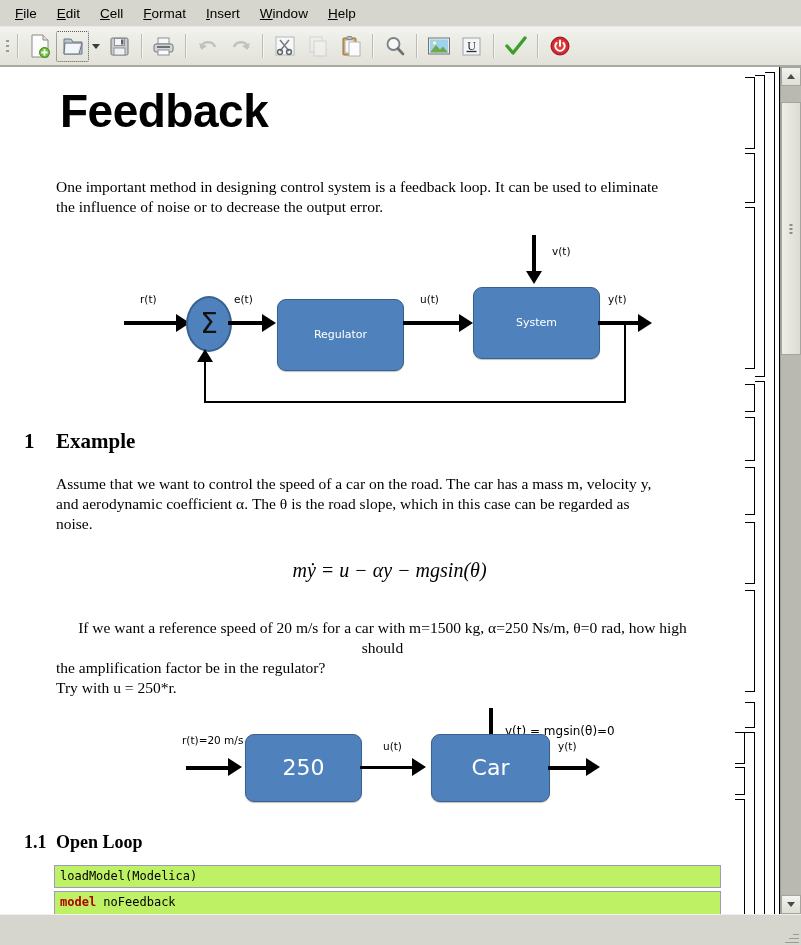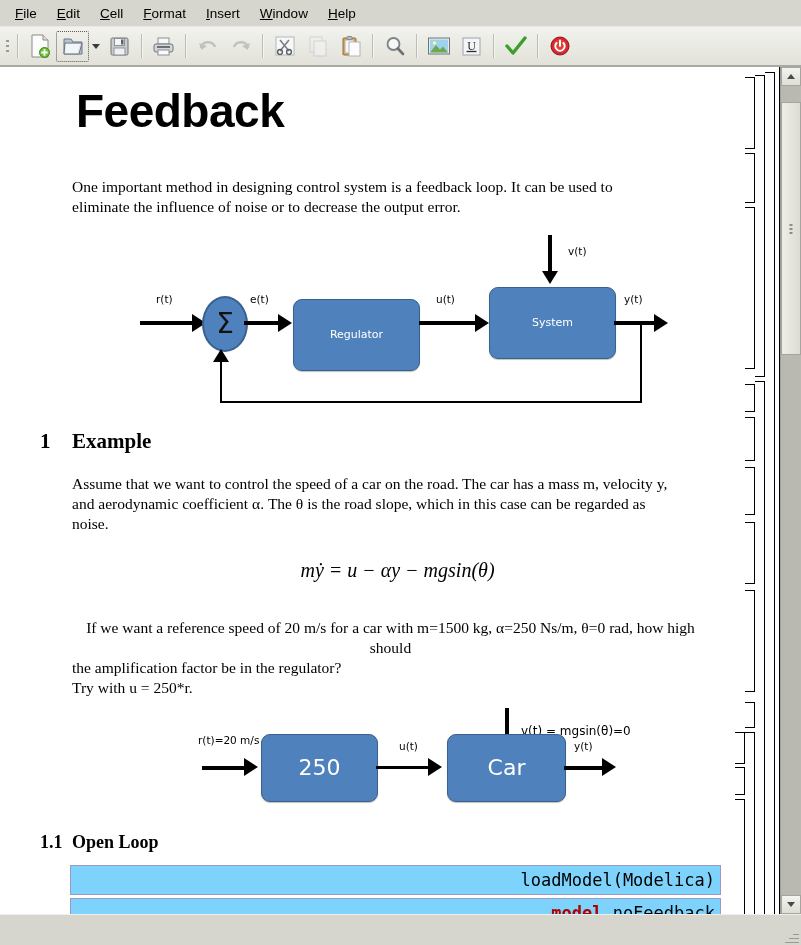--- a/index.html
+++ b/index.html
@@ -33,21 +33,21 @@
   .tb-btn.focused{border:1px dotted #5a5a55;}
   .tb-btn.disabled{opacity:.38;}
   .tb-drop{width:14px;height:29px;display:flex;align-items:center;justify-content:center;}
   .caret{width:0;height:0;border-left:4px solid transparent;border-right:4px solid transparent;
          border-top:5px solid #3a3a38;}
 
   
   .docarea{flex:1 1 auto;display:flex;min-height:0;background:#d6d6ce;
            border-top:1px solid #a9a9a2;}
   .page-wrap{flex:1 1 auto;position:relative;background:#ffffff;
-             margin:0;overflow:hidden;border-right:1px solid #000;padding-left:16px;}
+             margin:0;overflow:hidden;border-right:1px solid #000;}
   .page{position:relative;width:100%;height:100%;background:#fff;
         padding:0;overflow:hidden;}
 
   h1.doc-title{font-family:"Liberation Sans", sans-serif;font-size:46px;font-weight:bold;
       margin:20px 0 0 60px;letter-spacing:-0.5px;line-height:1.05;}
   p.body{font-family:"Liberation Serif", serif;font-size:15.5px;line-height:1.28;
       margin:0;padding:0 70px 0 56px;text-align:left;color:#000;}
   h2.sec{font-family:"Liberation Serif", serif;font-size:21px;font-weight:bold;
       margin:0;padding-left:24px;}
   h2.sec .num{display:inline-block;min-width:32px;}
@@ -75,23 +75,23 @@
   .thinline{position:absolute;background:#000;height:2px;}
   .thinv{position:absolute;background:#000;width:2px;}
   .arrow-r{position:absolute;width:0;height:0;border-top:9px solid transparent;
        border-bottom:9px solid transparent;border-left:14px solid #000;}
   .arrow-d{position:absolute;width:0;height:0;border-left:8px solid transparent;
        border-right:8px solid transparent;border-top:13px solid #000;}
   .arrow-u{position:absolute;width:0;height:0;border-left:8px solid transparent;
        border-right:8px solid transparent;border-bottom:13px solid #000;}
 
   
-  .cell-in{background:#7dd3fc;border:1px solid #9a9ac4;
-      font-family:"DejaVu Sans Mono", monospace;font-size:17px;line-height:1.42;
-      padding:2px 5px;color:#000;white-space:pre-wrap;text-align:right;}
+  .cell-in{background:#bef264;border:1px solid #9a9ac4;
+      font-family:"DejaVu Sans Mono", monospace;font-size:12px;line-height:1.42;
+      padding:2px 5px;color:#000;white-space:pre-wrap;}
   .cell-out{background:#fff;border:1px solid #b9b9b9;
       font-family:"Liberation Sans", sans-serif;font-size:13px;line-height:1.4;
       padding:3px 5px;color:#000;}
   .kw{color:#b00000;font-weight:bold;}
 
   
   .brackets{position:absolute;top:0;right:0;width:42px;height:100%;
        background:#fff;}
   .bk{position:absolute;border:1.6px solid #000;border-left:none;width:9px;}
 

